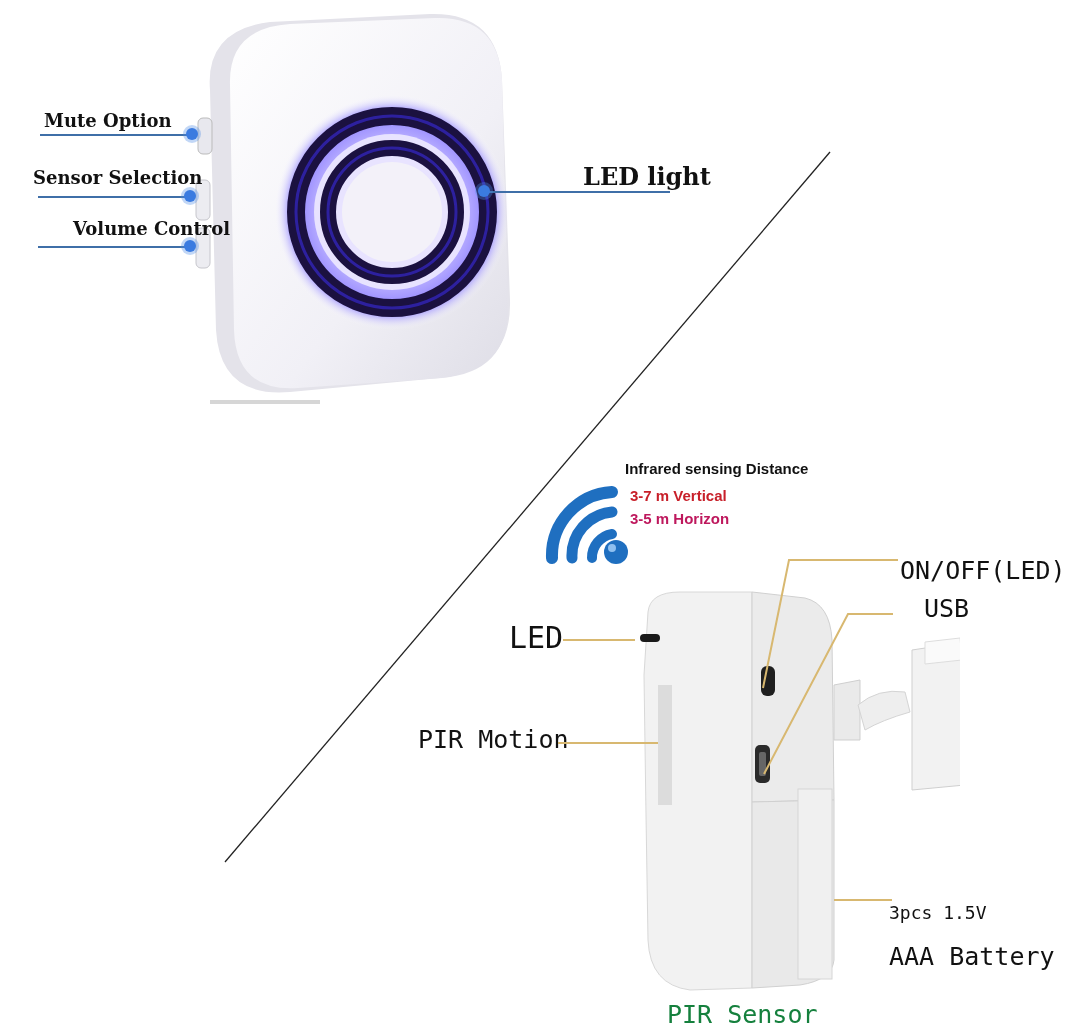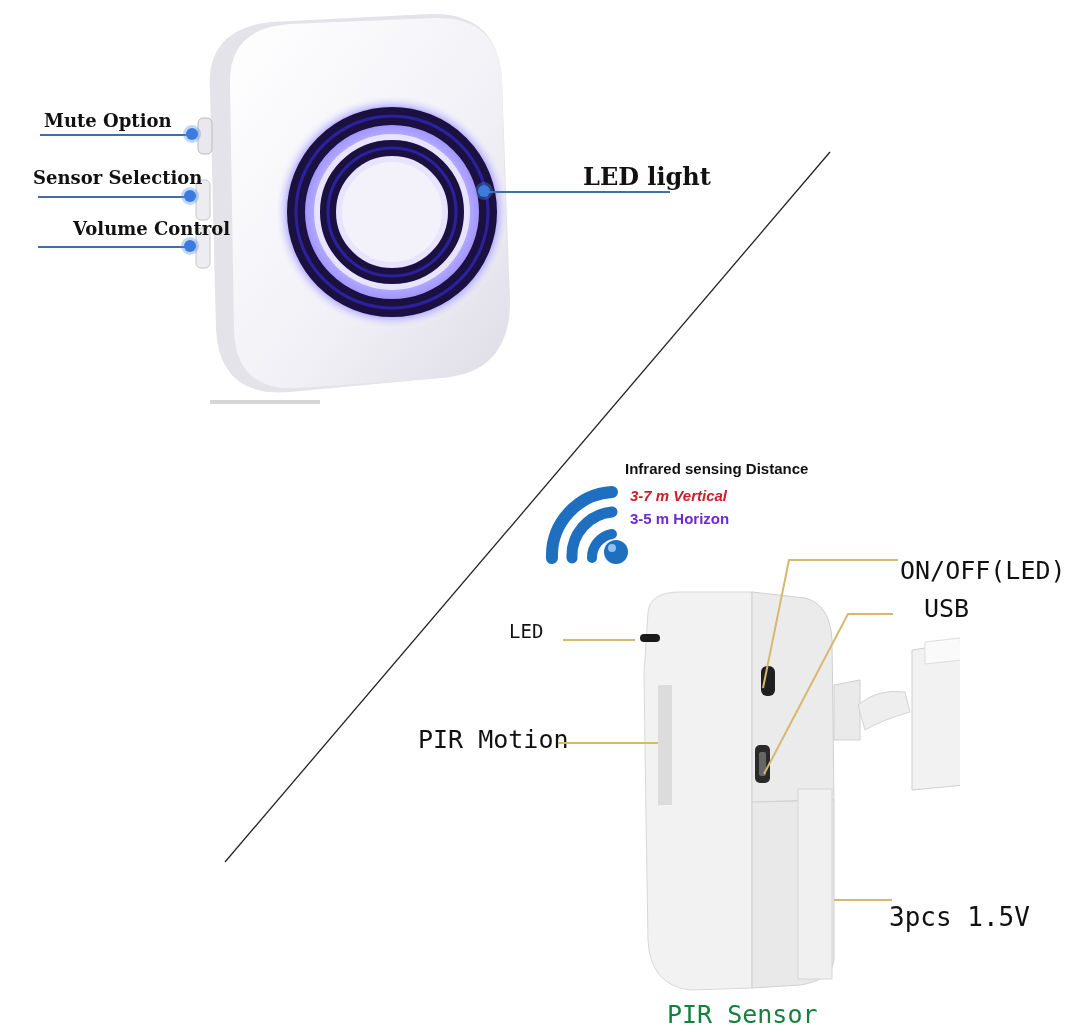--- a/index.html
+++ b/index.html
@@ -72,22 +72,22 @@
   <svg class="abs" style="left:540px;top:478px" width="90" height="92">
     <g fill="none" stroke="#1f6fc0" stroke-linecap="round">
       <path d="M12,80 A64,64 0 0 1 72,14" stroke-width="12"></path>
       <path d="M32,80 A44,44 0 0 1 72,34" stroke-width="11"></path>
       <path d="M52,80 A24,24 0 0 1 72,56" stroke-width="10"></path>
     </g>
     <circle cx="76" cy="74" r="12" fill="#1f6fc0"></circle>
     <circle cx="72" cy="70" r="4" fill="#8fc0f0"></circle>
   </svg>
   <div class="abs sans-lbl" style="left:625px;top:460px;font-size:15px;color:#111;">Infrared sensing Distance</div>
-  <div class="abs sans-lbl" style="left:630px;top:487px;font-size:15px;color:#c8202a;font-style:italic;">3-7 m Vertical</div>
-  <div class="abs sans-lbl" style="left:630px;top:510px;font-size:15px;color:#6d28d9;">3-5 m Horizon</div>
+  <div class="abs sans-lbl" style="left:630px;top:487px;font-size:15px;color:#c8202a;">3-7 m Vertical</div>
+  <div class="abs sans-lbl" style="left:630px;top:510px;font-size:15px;color:#be185d;">3-5 m Horizon</div>
 
   <svg class="abs" style="left:620px;top:580px" width="340" height="420">
 
     <path d="M214,105 L240,100 L240,160 L214,160 Z" fill="#eaeaea" stroke="#cfcfcf"></path>
     <path d="M238,125 Q258,108 285,112 L290,132 Q262,140 245,150 Z" fill="#eeeeee" stroke="#d4d4d4"></path>
     <path d="M292,70 L345,62 L345,205 L292,210 Z" fill="#f2f2f2" stroke="#cfcfcf"></path>
     <path d="M305,62 L340,58 L342,80 L305,84 Z" fill="#fafafa" stroke="#ddd"></path>
 
     <path d="M28,32 Q30,12 60,12 L132,12 L132,408 L70,410 Q30,405 28,360 L26,235 L24,95 Z" fill="#f2f2f2" stroke="#d8d8d8"></path>
 
@@ -108,23 +108,24 @@
   <div class="abs mono-lbl" style="left:900px;top:556px;font-size:25px;">ON/OFF(LED)</div>
   <svg class="abs" style="left:755px;top:556px" width="150" height="140">
     <polyline points="143,4 34,4 8,132" fill="none" stroke="#d8b870" stroke-width="2"></polyline>
   </svg>
 
   <div class="abs mono-lbl" style="left:924px;top:594px;font-size:25px;">USB</div>
   <svg class="abs" style="left:760px;top:608px" width="140" height="170">
     <polyline points="133,6 88,6 4,166" fill="none" stroke="#d8b870" stroke-width="2"></polyline>
   </svg>
 
-  <div class="abs mono-lbl" style="left:509px;top:620px;font-size:19px;">LED</div>
+  <div class="abs mono-lbl" style="left:509px;top:620px;font-size:30px;">LED</div>
   <div class="gold-line" style="left:563px;top:639px;width:72px;height:2px;"></div>
 
   <div class="abs mono-lbl" style="left:383px;top:725px;font-size:25px;margin-left:35px;">PIR Motion</div>
   <div class="gold-line" style="left:558px;top:742px;width:100px;height:2px;"></div>
 
   <div class="gold-line" style="left:834px;top:899px;width:58px;height:2px;"></div>
-  <div class="abs mono-lbl" style="left:889px;top:902px;font-size:26px;">3pcs 1.5V</div>
+  <div class="abs mono-lbl" style="left:889px;top:902px;font-size:18px;">3pcs 1.5V</div>
+  <div class="abs mono-lbl" style="left:889px;top:942px;font-size:25px;">AAA Battery</div>
 
   <div class="abs mono-lbl" style="left:667px;top:1000px;font-size:25px;color:#15803d;">PIR Sensor</div>
 </div>
 
 </body></html>

